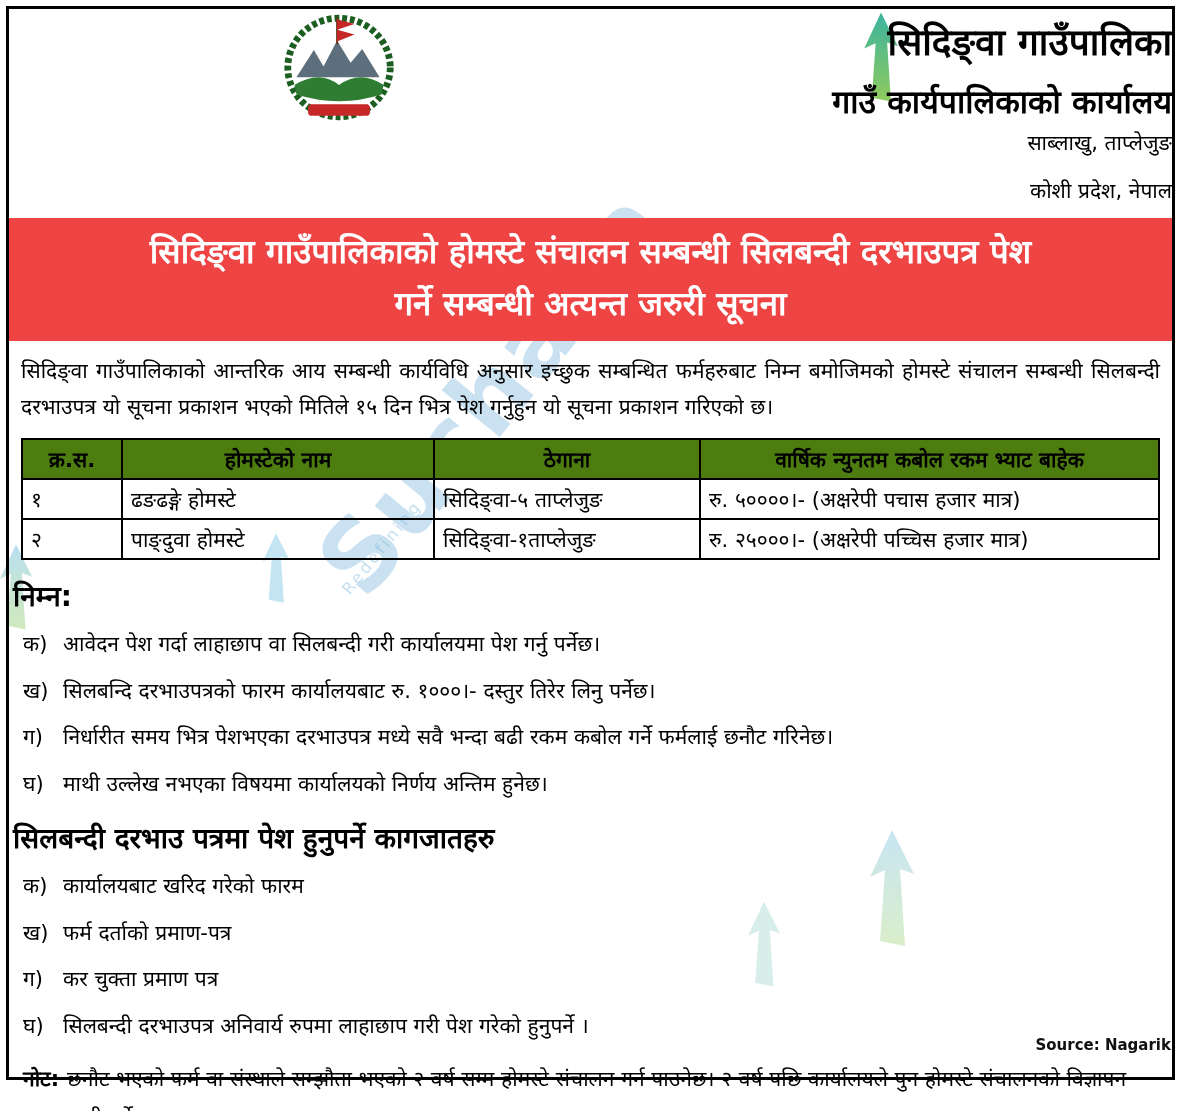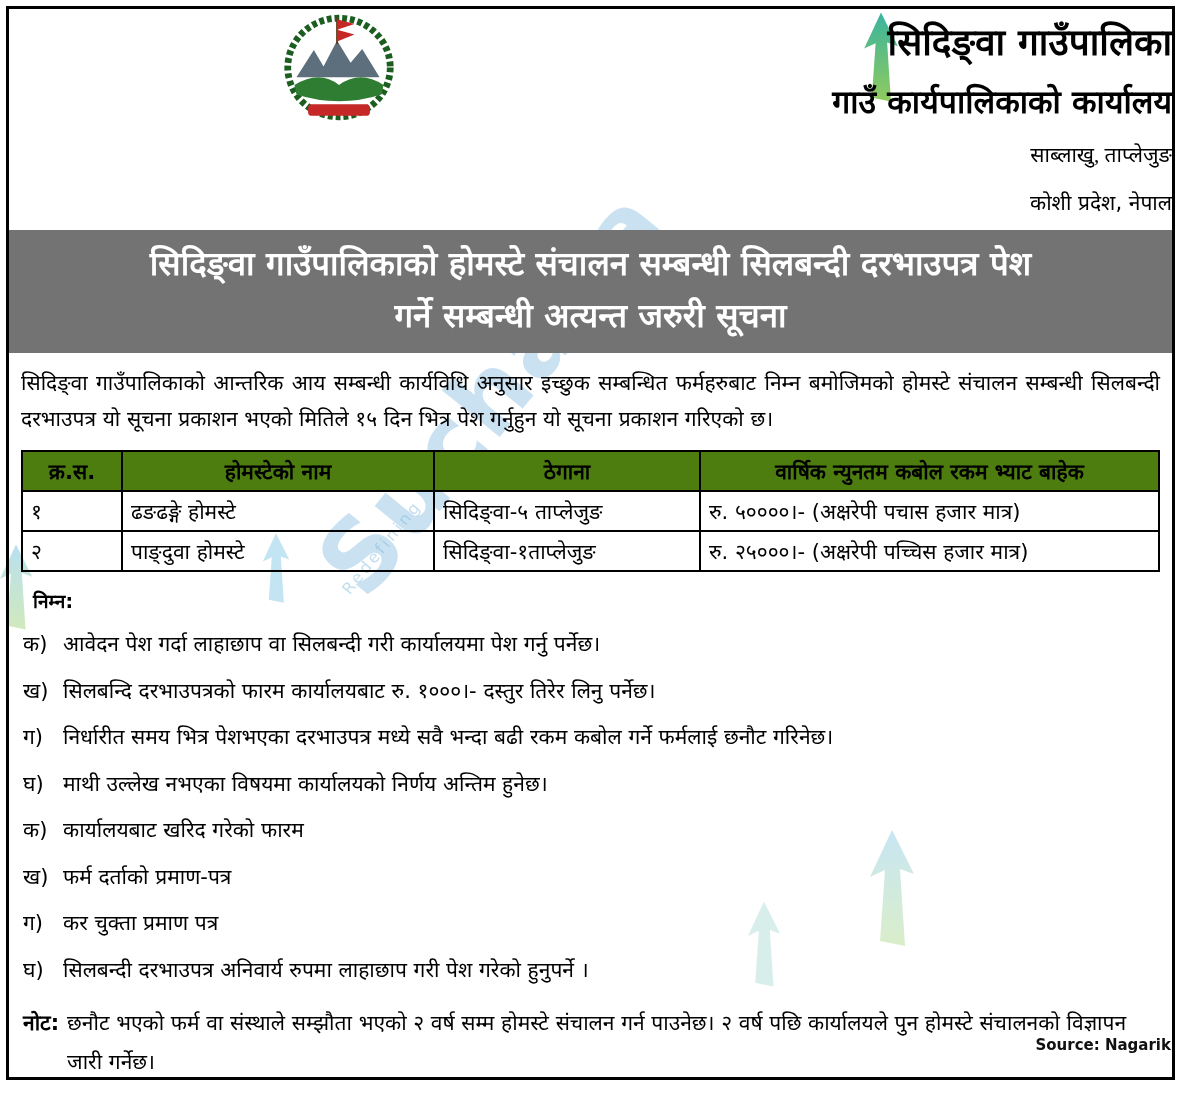--- a/index.html
+++ b/index.html
@@ -35,25 +35,25 @@
     position:absolute; left:6px; top:6px;
     width:1169px; height:1074px;
     border:3px solid #000;
     z-index:2;
   }
 
   .hdr { position:relative; text-align:right; padding-top:12px; }
   .logo { position:absolute; left:272px; top:2px; width:116px; height:112px; }
   .hdr-title { font-size:37px; font-weight:bold; line-height:1.2; }
   .hdr-office { font-size:32px; font-weight:bold; margin-top:14px; }
-  .hdr-addr1 { font-size:21px; margin-top:18px;font-family:Liberation Serif, serif; }
+  .hdr-addr1 { font-size:21px; margin-top:6px; }
   .hdr-addr2 { font-size:21px; margin-top:20px; }
 
   .banner {
-    background:#737373; color:#fff; text-align:center;
+    background:#ef4444; color:#fff; text-align:center;
     font-weight:bold; font-size:33px; line-height:1.55;
     margin-top:14px; padding:8px 6px 12px;
   }
 
   .intro {
     font-size:21px; line-height:1.75;
     padding:12px 12px 6px; text-align:justify;
   }
 
   table.homestay {
@@ -62,21 +62,21 @@
     width:calc(100% - 24px);
   }
   table.homestay th, table.homestay td {
     border:2px solid #000; font-size:21px; padding:5px 8px;
     background:transparent;
   }
   table.homestay th { background:#4d7c0f; font-weight:bold; text-align:center; }
   col.c1 { width:100px; } col.c2 { width:312px; } col.c3 { width:266px; }
   td.cell-sn { padding-left:14px; }
 
-  .sec-head { font-weight:bold; font-size:19px; padding:8px 24px 0; }
+  .sec-head { font-weight:bold; font-size:28px; padding:8px 4px 0; }
   .item { display:flex; padding:0 14px; margin-top:15px; font-size:21px; line-height:1.5; }
   .item-label { flex:none; width:40px; }
   .item-text { flex:1; }
 
   .note { display:flex; padding:0 14px; margin-top:18px; font-size:21px; line-height:1.85; }
   .note-label { flex:none; font-weight:bold; margin-right:8px; }
   .note-text { flex:1; }
 
   .sig { text-align:right; padding:16px 18px 0; font-weight:bold; font-size:22px; }
 
@@ -201,20 +201,21 @@
     </div>
     <div class="item">
       <span class="item-label">ग)</span>
       <span class="item-text">निर्धारीत समय भित्र पेशभएका दरभाउपत्र मध्ये सवै भन्दा बढी रकम कबोल गर्ने फर्मलाई छनौट गरिनेछ।</span>
     </div>
     <div class="item">
       <span class="item-label">घ)</span>
       <span class="item-text">माथी उल्लेख नभएका विषयमा कार्यालयको निर्णय अन्तिम हुनेछ।</span>
     </div>
 
+    <div class="sec-head" style="margin-top:10px;">सिलबन्दी दरभाउ पत्रमा पेश हुनुपर्ने कागजातहरु</div>
 
     <div class="item">
       <span class="item-label">क)</span>
       <span class="item-text">कार्यालयबाट खरिद गरेको फारम</span>
     </div>
     <div class="item">
       <span class="item-label">ख)</span>
       <span class="item-text">फर्म दर्ताको प्रमाण-पत्र</span>
     </div>
     <div class="item">

